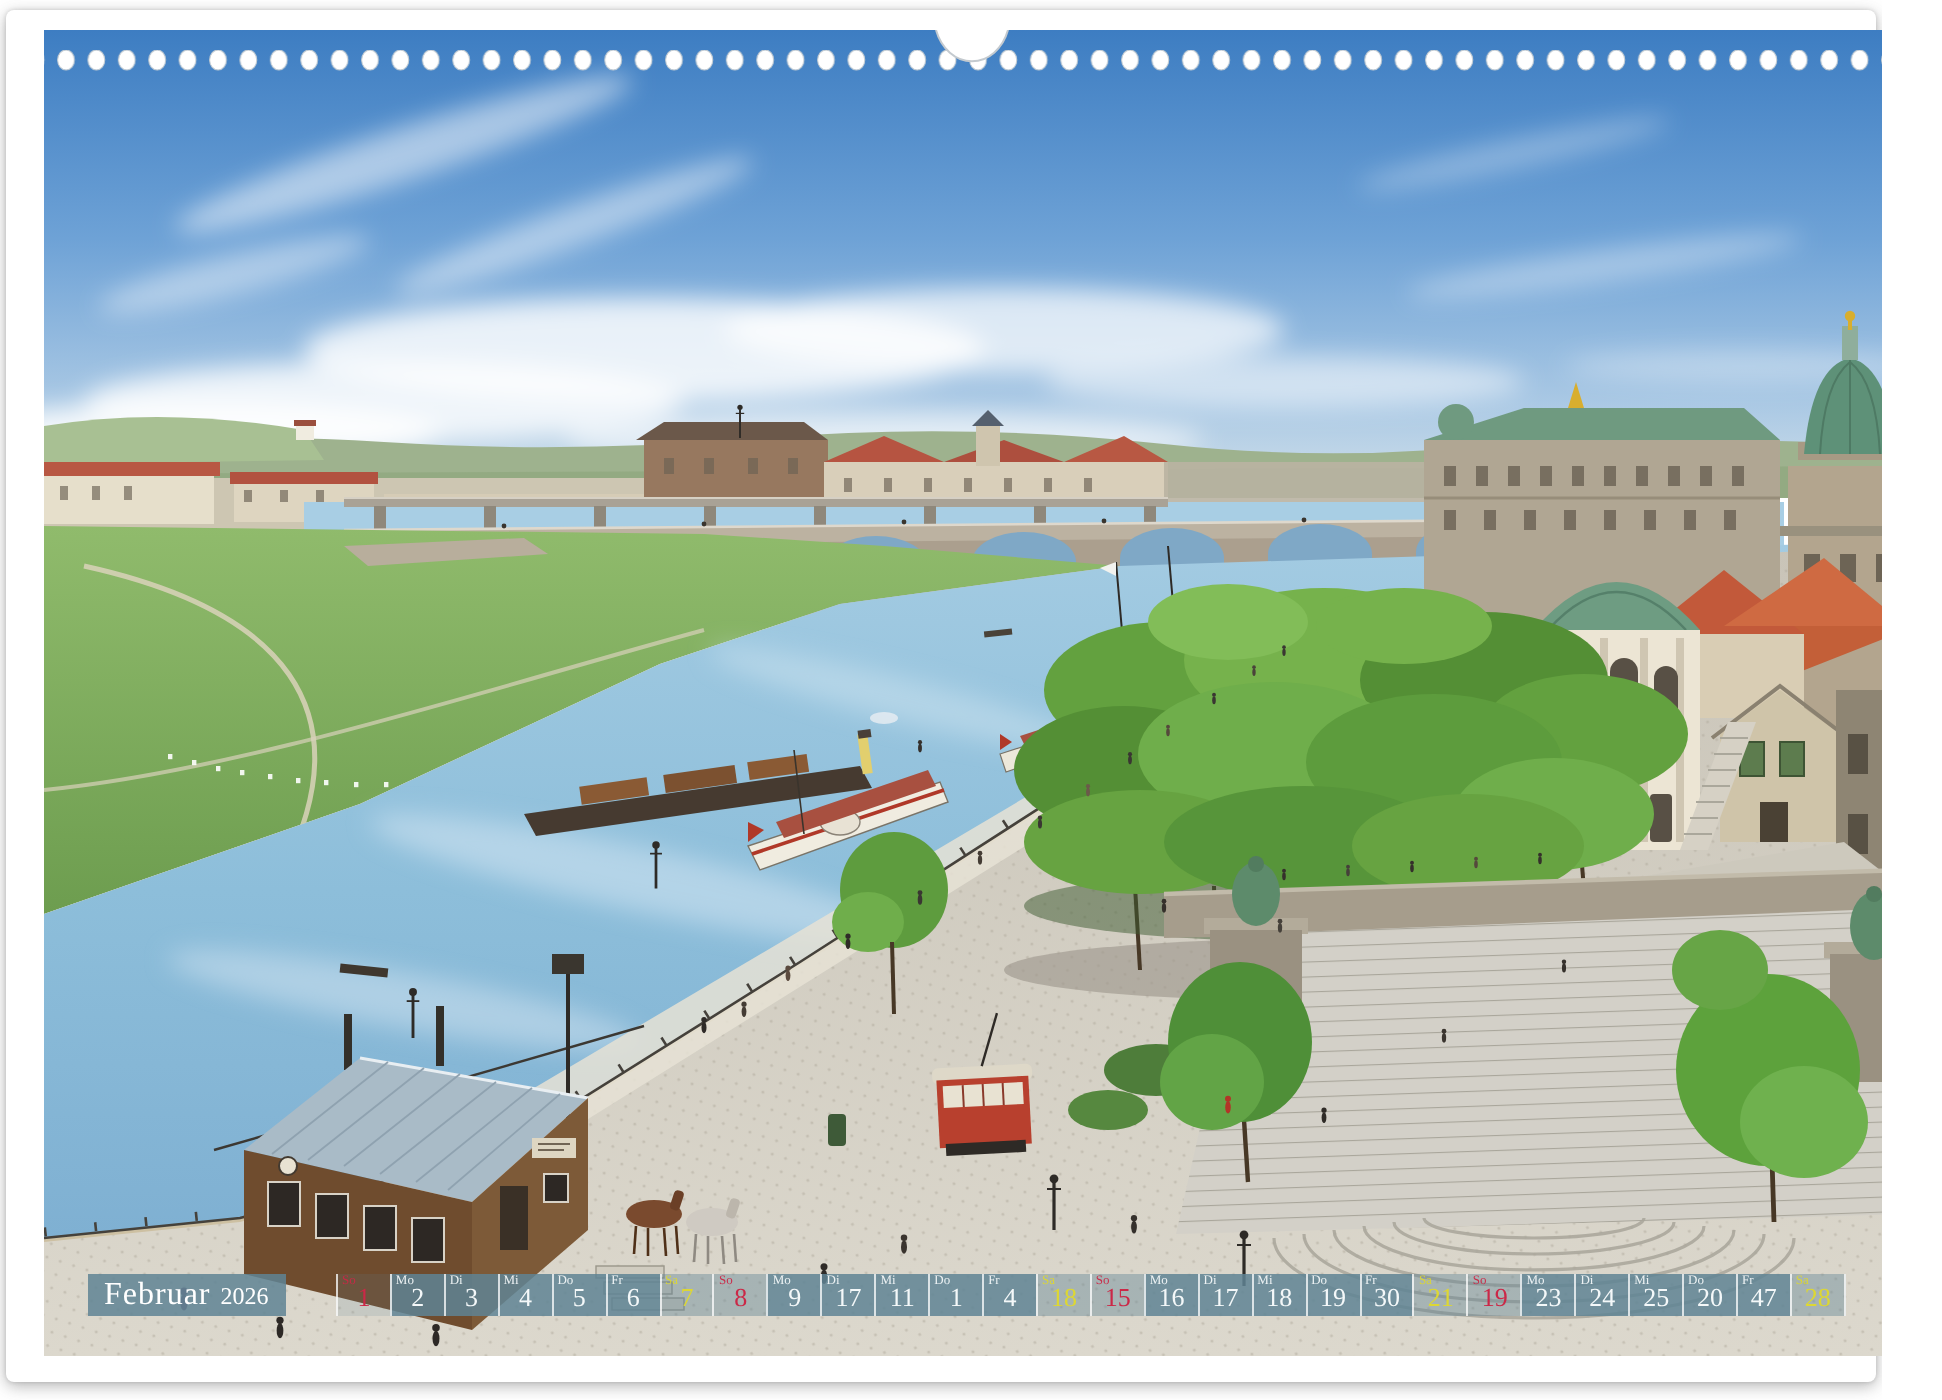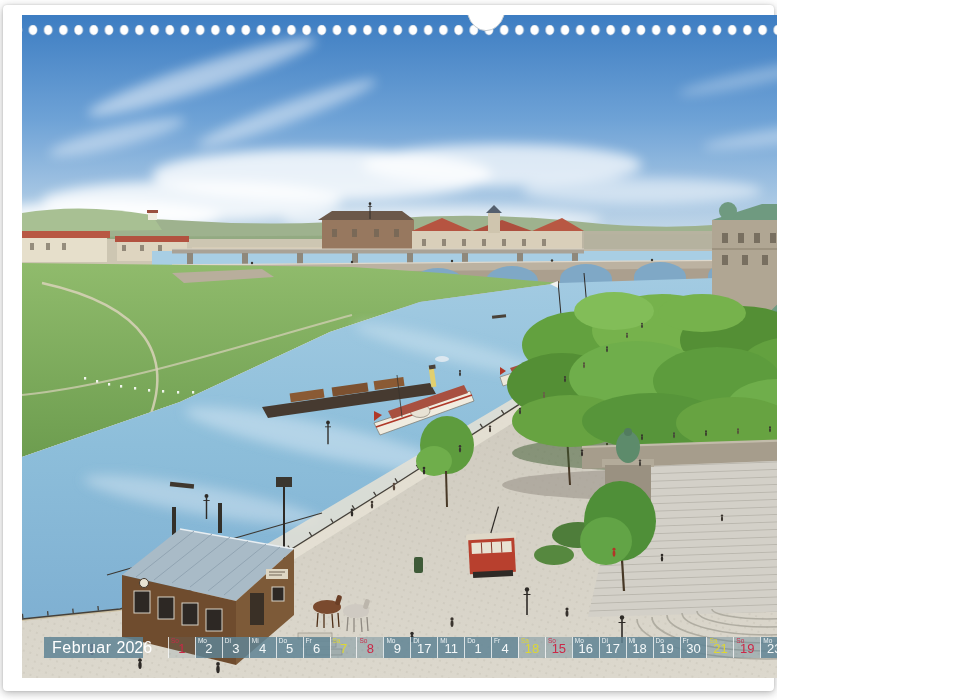--- a/index.html
+++ b/index.html
@@ -1,26 +1,26 @@
 <!DOCTYPE html>
 <html style="--cellbg: rgba(95,132,148,0.85); --cellbg-we: rgba(95,132,148,0.42); --cellbg-faint: rgba(95,132,148,0.16); --wkd: #f4f8f9; --sat: #ddd733; --sun: #cb2847;"><head>
 <meta charset="utf-8">
 <style>
   html,body{margin:0;padding:0;background:#fff;}
-  .page{position:relative;width:777px;height:700px;background:#fff;overflow:hidden;
-        font-family:Liberation Sans, sans-serif;}
+  .page{position:relative;width:941px;height:700px;background:#fff;overflow:hidden;
+        font-family:Liberation Serif, serif;}
   .sheet{position:absolute;left:3px;top:5px;right:3px;bottom:9px;background:#fff;
          border-radius:4px;box-shadow:0 2px 8px rgba(70,70,70,.4),0 0 2px rgba(0,0,0,.15);}
   .photo{position:absolute;left:22px;top:15px;width:931px;height:663px;}
   
   .month-box{position:absolute;left:44px;top:637px;width:99px;height:21px;
              background:var(--cellbg);display:flex;align-items:baseline;gap:5px;
              padding:0 0 0 8px;box-sizing:border-box;color:#fff;}
   .month-box .m{font-size:16px;line-height:21px;letter-spacing:.5px;}
-  .month-box .y{font-size:16px;}
+  .month-box .y{font-size:12px;}
   .day-row{position:absolute;left:168px;top:637px;width:755px;height:21px;display:flex;}
   .cell{position:relative;flex:1;box-sizing:border-box;border-left:1.5px solid rgba(255,255,255,.75);
         background:var(--cellbg);}
   .cell:last-child{border-right:1.5px solid rgba(255,255,255,.75);}
   .cell.we{background:var(--cellbg-we);}
   .cell.faint{background:var(--cellbg-faint);}
   .cell .num{position:absolute;left:0;right:0;top:3px;text-align:center;
              font-size:13px;line-height:17px;color:var(--wkd);}
   .cell .wd{position:absolute;left:2px;top:0;font-size:6.5px;color:var(--wkd);opacity:.95;}
   .cell.sa .num,.cell.sa .wd{color:var(--sat);}

